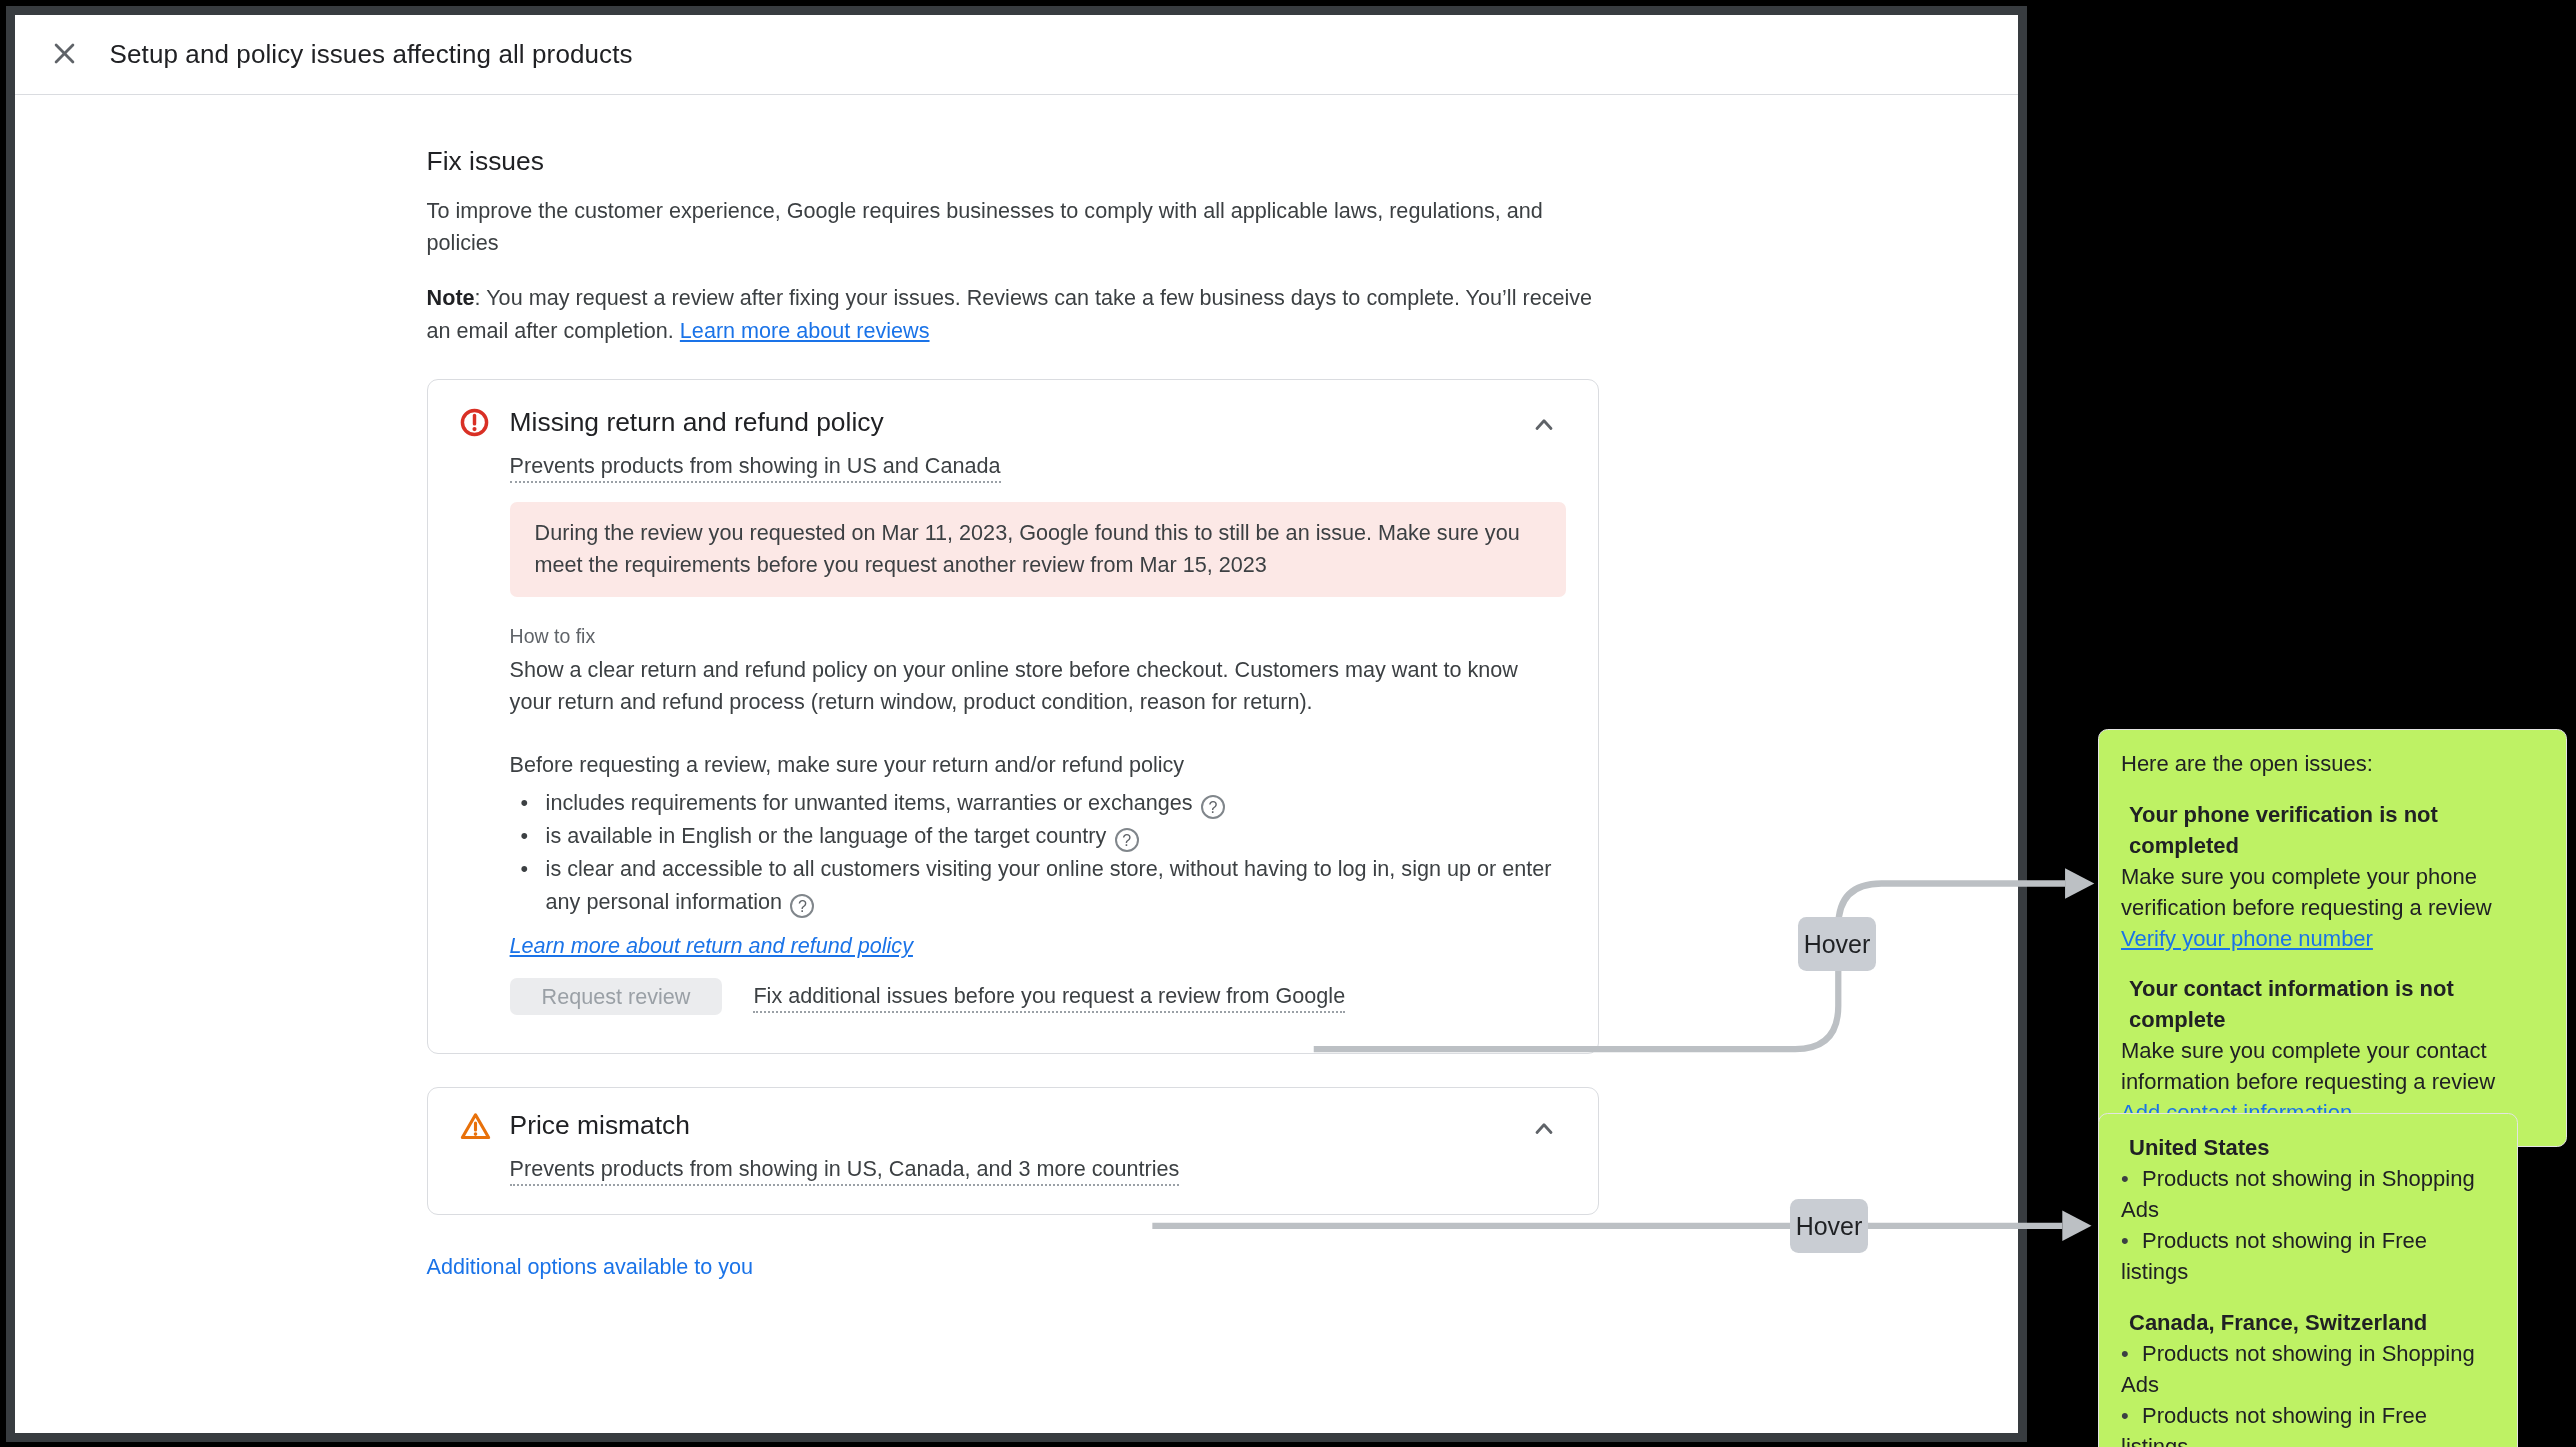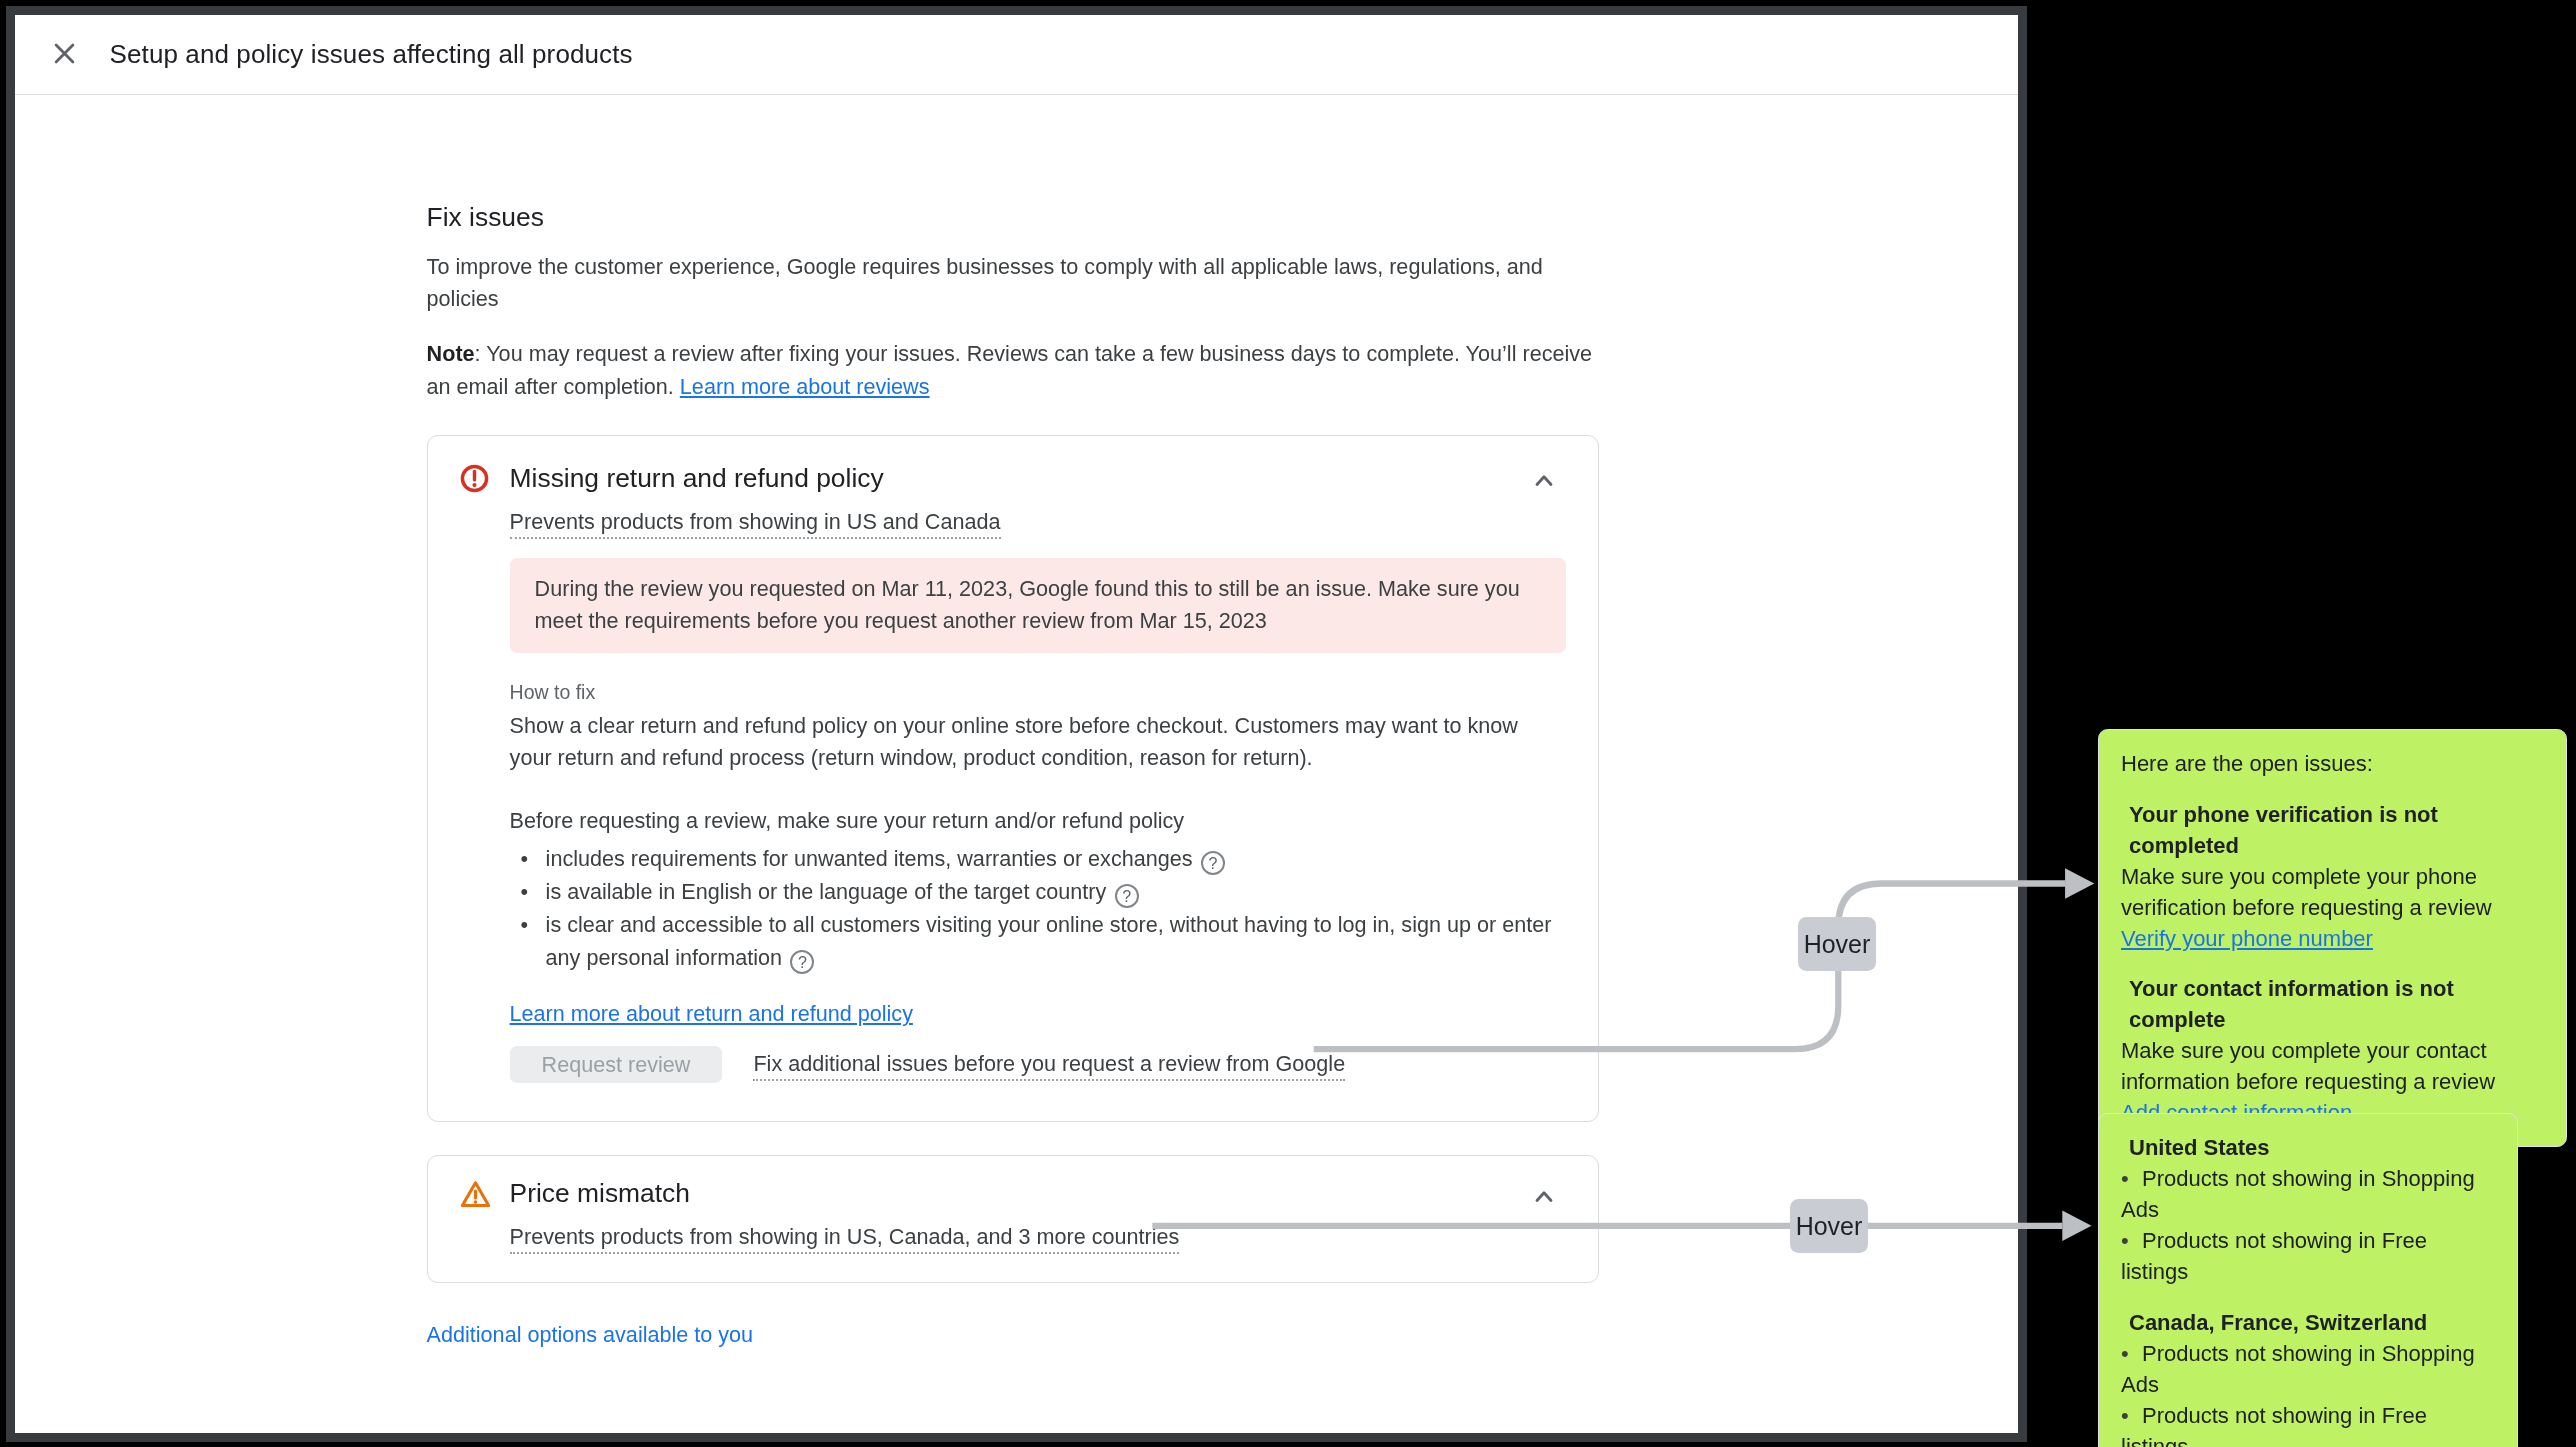--- a/index.html
+++ b/index.html
@@ -27,21 +27,21 @@
   .close-btn{
     position:absolute; left:33px; top:24px; width:33px; height:33px;
     background:none; border:none; cursor:pointer; display:flex;
     align-items:center; justify-content:center;
   }
   .dlg-title{
     padding-left:95px; font-size:26px; font-weight:400; color:var(--heading);
     letter-spacing:0.1px;
   }
   .content{ position:absolute; left:412px; top:80px; width:1172px; }
-  .fix-heading{ margin-top:103px; font-size:26.4px; font-weight:400; color:var(--heading); line-height:38px;}
+  .fix-heading{ margin-top:47px; font-size:26.4px; font-weight:400; color:var(--heading); line-height:38px;}
   .intro-p{ margin-top:15.3px; font-size:21.6px; line-height:32px; }
   .note-p{ margin-top:22px; font-size:21.6px; line-height:33px; }
   .note-p b{ color:var(--heading); }
   a.link{ color:var(--link); text-decoration:underline; cursor:pointer; }
   a.link.plain{ text-decoration:none; }
 
   
   .card{
     border:1.4px solid var(--border); border-radius:11px; background:#fff;
   }
@@ -66,21 +66,21 @@
   .howto-text{ margin:4.2px 32px 0 82px; font-size:21.6px; line-height:32px; }
   .check-intro{ margin:31px 32px 0 82px; font-size:21.6px; line-height:32px; }
   .checklist{ margin:5.6px 32px 0 93px; list-style:none; }
   .checklist li{ font-size:21.6px; line-height:33px; padding-left:25px; text-indent:-25px; }
   .bul{ display:inline-block; width:25px; text-indent:0; color:var(--text); }
   .qmark{
     display:inline-block; width:24px; height:24px; border:2.1px solid #80868b;
     border-radius:50%; text-align:center; line-height:21px; font-size:16px;
     color:var(--muted); margin-left:8.4px; text-indent:0; vertical-align:-2.8px; cursor:pointer;
   }
-  .learn-link{ display:inline-block; margin:24px 0 0 82px; font-size:21.6px; line-height:31px; }
+  .learn-link{ display:inline-block; margin:12px 0 0 82px; font-size:21.6px; line-height:31px;font-style:italic; }
   .btn-row{ margin:16.7px 32px 0 82px; display:flex; align-items:center; gap:31px; padding-bottom:38px; }
   .req-btn{
     height:37px; padding:0 32px; border:none; border-radius:7px;
     background:var(--btn-bg); color:var(--btn-text); font-size:21.6px;
     font-family:inherit; cursor:not-allowed;
   }
   .btn-note{
     font-size:21.6px; line-height:31px; border-bottom:2.1px dotted #9aa0a6; cursor:default;
   }
   .footer-link{ display:inline-block; margin-top:36px; font-size:21.6px; line-height:31px; }

